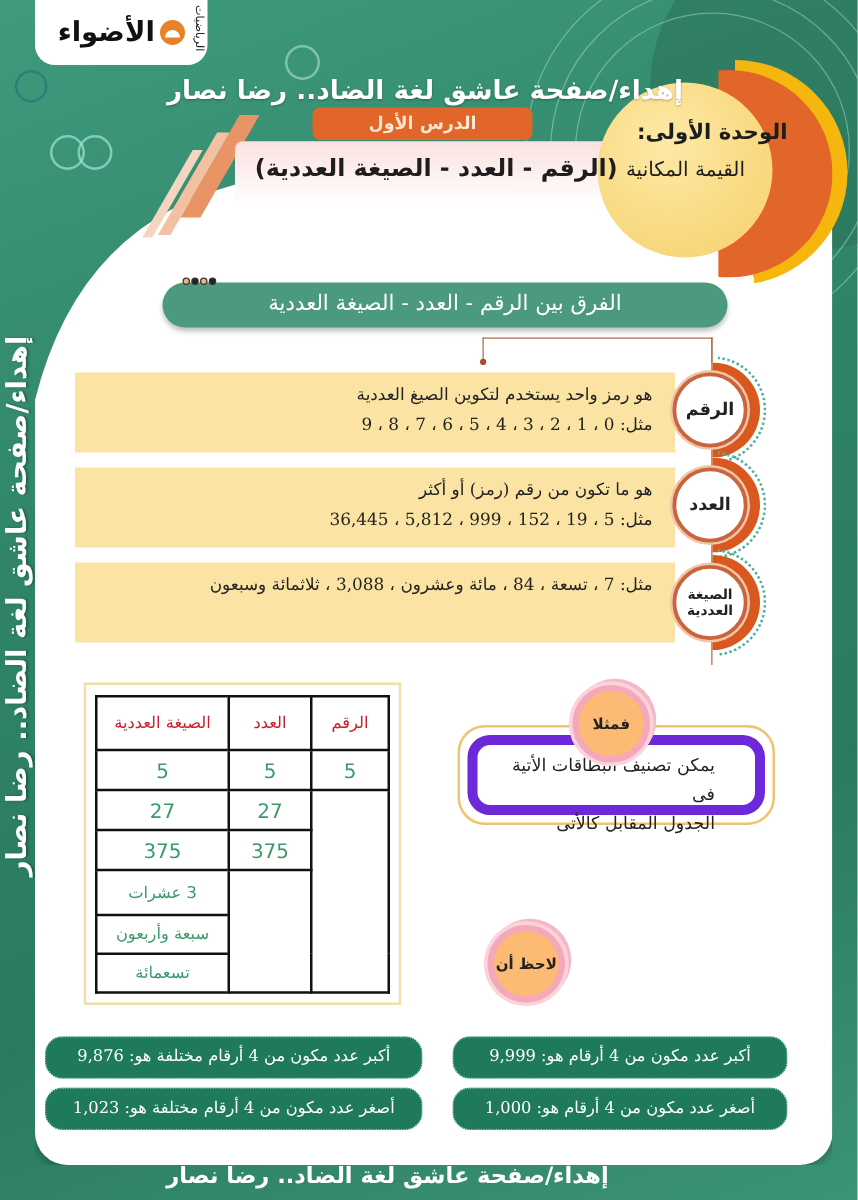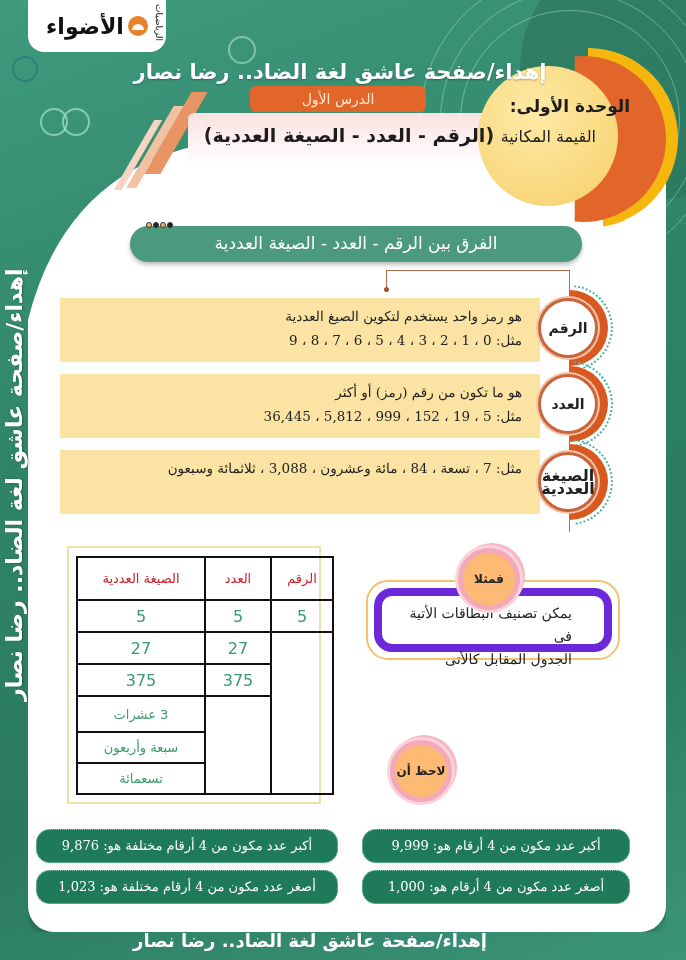--- a/index.html
+++ b/index.html
@@ -33,21 +33,21 @@
   }
 
   .dedication-top {
     position: absolute; left: 130px; top: 60px; width: 420px; text-align: center;
     color: #fff; font-weight: bold; font-size: 21px; direction: rtl;
     text-shadow: 0 1px 2px rgba(0,0,0,0.3);
   }
   .lesson-badge {
     position: absolute; left: 250px; top: 86px; width: 176px; height: 26px;
     background: #e2652a; border-radius: 6px; color: #ffe8cf;
-    font-weight: normal; font-size: 14px; text-align: center; line-height: 26px; direction: rtl;
+    font-weight: bold; font-size: 14px; text-align: center; line-height: 26px; direction: rtl;
   }
   .title-band {
     position: absolute; left: 188px; top: 113px; width: 360px; height: 52px;
     background: linear-gradient(180deg, #fbe1e1, #fff);
     border-radius: 6px 0 0 0;
   }
   .unit-circle-outer {
     position: absolute; left: 498px; top: 48px; width: 180px; height: 180px;
     border-radius: 50%;
     background: conic-gradient(from 0deg, #f5b70e 0deg 170deg, transparent 170deg 360deg);
@@ -116,21 +116,21 @@
   .term-dots {
     position: absolute; left: -5px; top: -5px; width: 86px; height: 86px; border-radius: 50%;
     border: 2px dotted #4fb39a; clip-path: inset(0 0 0 55%);
   }
   .term-circle {
     position: absolute; left: 6px; top: 8px; width: 60px; height: 60px; border-radius: 50%;
     background: #fff; border: 3px solid #c9643c; box-shadow: 0 0 0 2px #f1c6a8;
     display: flex; align-items: center; justify-content: center; text-align: center;
     font-weight: bold; font-size: 14px; color: #222; direction: rtl; line-height: 15px;
   }
-  .term-circle.small { font-size: 16px; line-height: 13px; }
+  .term-circle.small { font-size: 11px; line-height: 13px; }
 
   .table-frame {
     position: absolute; left: 67px; top: 546px; width: 254px; height: 258px;
     border: 2px solid #f0dfa8; background: #fff;
   }
   table.digits {
     position: absolute; left: 76px; top: 556px; border-collapse: collapse;
     direction: rtl;
   }
   table.digits td {
@@ -254,21 +254,21 @@
     </div>
   </div>
 </div>
 
 <div class="table-frame"></div>
 <table class="digits">
   <tbody>
       <tr>
     <td class="h" style="width:62px;">الرقم</td>
     <td class="h" style="width:66px;">العدد</td>
-    <td class="h" style="width:128px;">الصيغة العددية</td>
+    <td class="h" style="width:106px;">الصيغة العددية</td>
   </tr>
   <tr>
     <td class="v">5</td>
     <td class="v">5</td>
     <td class="v">5</td>
   </tr>
   <tr>
     <td rowspan="5"></td>
     <td class="v">27</td>
     <td class="v">27</td>

